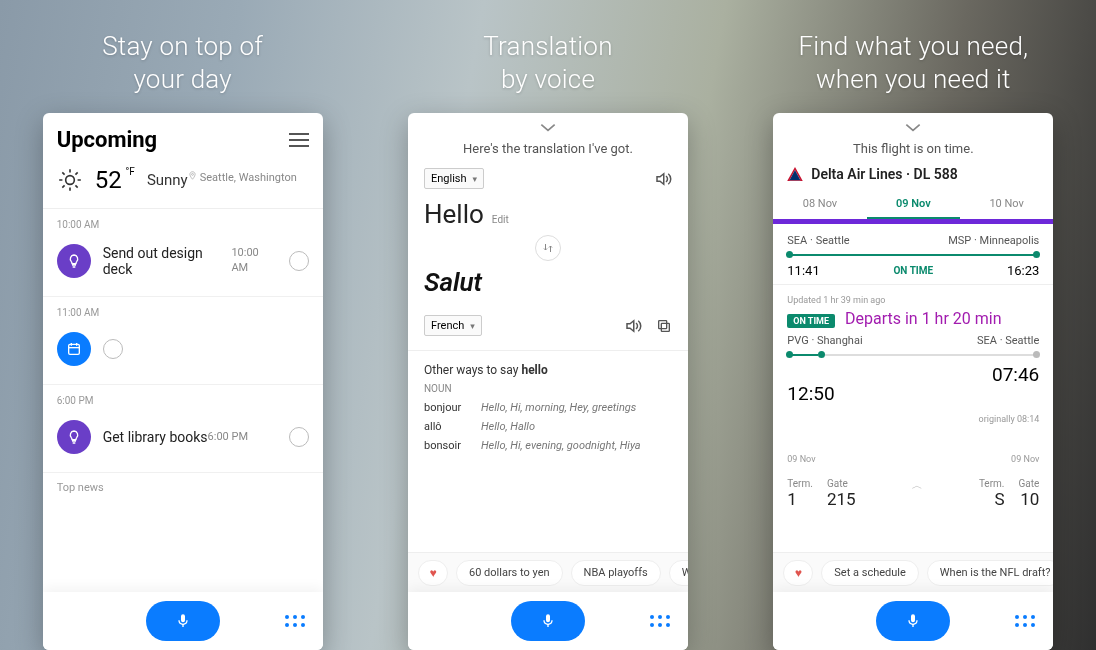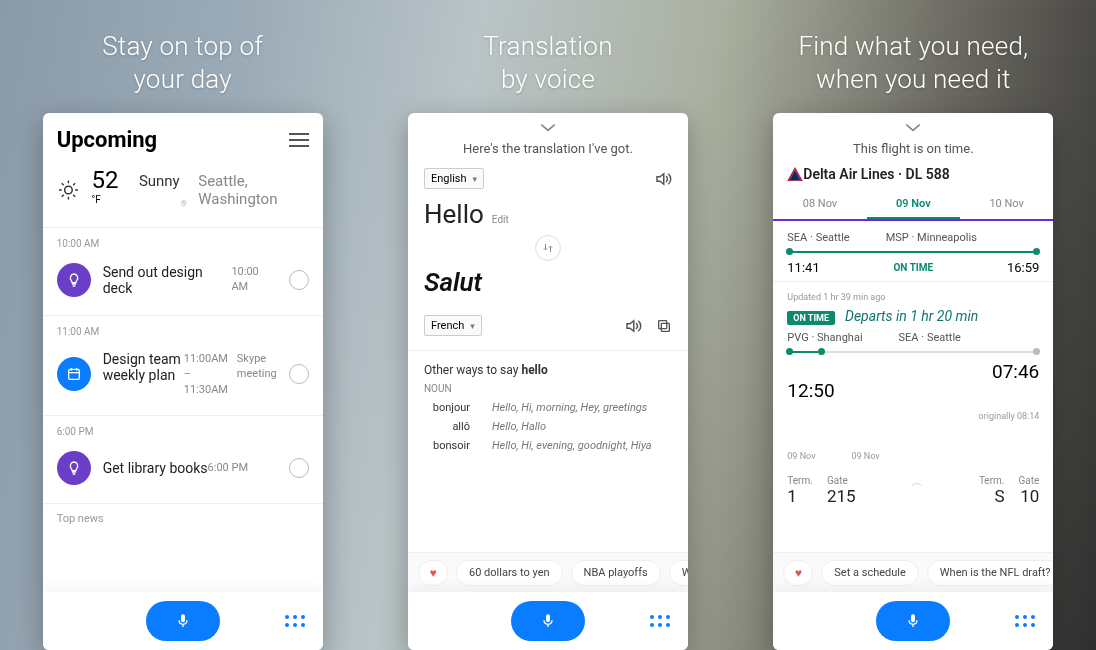--- a/index.html
+++ b/index.html
@@ -19,21 +19,21 @@
   .hdr1 { display:flex; justify-content:space-between; align-items:center; padding:14px 14px 10px; }
   .hdr1 h2 { font-size:22px; font-weight:700; }
   .ham { width:20px; display:flex; flex-direction:column; gap:4px; cursor:pointer;}
   .ham span{height:2px;background:#555;}
   .weather { display:flex; align-items:center; gap:12px; padding:4px 14px 14px; border-bottom:1px solid #eee;}
   .sun-icon{width:26px;height:26px;}
   .temp-big{font-size:24px;font-weight:400;}
   .deg{font-size:10px;vertical-align:top;}
   .weather-txt{display:flex;flex-direction:row;}
   .cond{font-size:15px;color:#333;}
-  .loc{font-size:15px;color:#888;display:flex;align-items:flex-end;gap:11px;}
+  .loc{font-size:11px;color:#888;display:flex;align-items:flex-start;gap:3px;}
   .pin{width:9px;height:9px;}
   .sec-label{font-size:10px;color:#999;padding:10px 14px 4px;}
   .event{display:flex;align-items:center;gap:12px;padding:10px 14px 18px;border-bottom:1px solid #f0f0f0;}
   .event:last-of-type{border-bottom:none;}
   .ev-icon{width:34px;height:34px;border-radius:50%;display:flex;align-items:center;justify-content:center;flex-shrink:0;}
   .ev-icon svg{width:16px;height:16px;}
   .ev-body{flex:1;display:flex;flex-direction:row;}
   .ev-title{font-size:14px;color:#222;}
   .ev-sub{font-size:11px;color:#888;line-height:1.4;}
   .ev-ring{width:20px;height:20px;border:1.5px solid #bbb;border-radius:50%;}
@@ -58,50 +58,50 @@
   .swap{display:flex;justify-content:center;margin:-8px 0;}
   .swap-circle{width:26px;height:26px;border:1px solid #ddd;border-radius:50%;background:#fff;display:flex;align-items:center;justify-content:center;cursor:pointer;}
   .swap-circle svg{width:12px;height:12px;}
   .word-row2{padding:14px 16px 18px;}
   .word-bold{font-size:26px;font-weight:600;color:#111;font-style:italic;}
   .lang2-row{display:flex;align-items:center;justify-content:space-between;padding:0 16px 14px;border-bottom:1px solid #eee;}
   .copy-ic{width:16px;height:16px;cursor:pointer;}
   .other-head{font-size:12px;color:#333;padding:12px 16px 6px;}
   .noun-lbl{font-size:10px;color:#888;padding:0 16px 4px;}
   .syn-table{padding:0 16px;font-size:11px;}
-  .syn-row{display:flex;gap:22px;padding:3px 0;text-align:right;}
+  .syn-row{display:flex;gap:11px;padding:3px 0;}
   .syn-k{width:46px;color:#333;}
   .syn-v{color:#777;font-style:italic;}
   
   .chipbar{position:absolute;bottom:58px;left:0;right:0;height:40px;display:flex;align-items:center;gap:8px;padding:0 10px;background:#fafafa;border-top:1px solid #eee;overflow:hidden;}
   .heart{width:30px;height:26px;border:1px solid #eee;border-radius:14px;display:flex;align-items:center;justify-content:center;font-size:12px;color:#e0554f;background:#fff;flex-shrink:0;cursor:pointer;}
   .chip{height:26px;padding:0 12px;border:1px solid #eee;border-radius:14px;display:flex;align-items:center;font-size:11px;color:#444;background:#fff;flex-shrink:0;cursor:pointer;white-space:nowrap;}
   
   .f-status{font-size:13px;color:#555;text-align:center;padding:6px 8px 10px;}
-  .f-airline{display:flex;align-items:center;padding:0 14px 8px;}
+  .f-airline{display:flex;align-items:center;gap:8px;padding:0 14px 8px;}
   .delta-logo{width:16px;height:14px;}
   .f-air-name{font-size:14px;font-weight:600;color:#222;}
-  .tabs{display:flex;border-bottom:2px solid #6d28d9;}
+  .tabs{display:flex;border-bottom:5px solid #6d28d9;}
   .tab{flex:1;text-align:center;font-size:11px;color:#888;padding:7px 0;cursor:pointer;}
   .tab.active{color:#0b8a6d;border-bottom:2px solid #0b8a6d;font-weight:600;}
   .leg{padding:10px 14px 6px;}
-  .leg-row{display:flex;font-size:11px;color:#555;gap:36px;}
+  .leg-row{display:flex;justify-content:space-between;font-size:11px;color:#555;gap:36px;}
   .pbar{position:relative;height:2px;background:#0b8a6d;margin:7px 0;}
   .pbar.partial{background:#ddd;}
   .pbar.partial::before{content:"";position:absolute;left:0;top:0;height:2px;width:12%;background:#0b8a6d;}
   .dot-s{position:absolute;width:7px;height:7px;background:#0b8a6d;border-radius:50%;top:-3px;}
   .dot-s.start{left:-1px;} .dot-s.end{right:-1px;}
   .dot-s.grey{background:#bbb;}
   .pbar.partial .dot-s.cur{left:12%;}
   .leg-time{display:flex;justify-content:space-between;align-items:center;font-size:13px;}
   .ontime{font-size:10px;color:#0b8a6d;font-weight:700;}
   .leg2{padding:10px 14px 6px;border-top:1px solid #eee;}
   .upd{font-size:9px;color:#999;}
   .badge-ot{display:inline-block;background:#0b8a6d;color:#fff;font-size:9px;font-weight:700;padding:2px 6px;border-radius:2px;margin-right:6px;}
-  .dep-in{font-size:14px;color:#0f766e;font-style:italic;}
+  .dep-in{font-size:16px;color:#a21caf;}
   .big-time{font-size:19px;}
   .tiny{font-size:9px;color:#999;text-align:right;margin-top:28px;}
   .term-row{display:flex;justify-content:space-between;padding:8px 14px;font-size:10px;color:#888;}
   .term-blk{display:flex;flex-direction:column;}
   .term-blk .v{font-size:17px;color:#222;}
   .chev-up{text-align:center;font-size:11px;color:#bbb;}
 </style>
 </head>
 <body>
 
@@ -160,25 +160,20 @@
     <div class="sec-label">11:00 AM</div>
     <div class="event">
       <div class="ev-icon" style="background:#0a7cff;">
         <svg viewBox="0 0 24 24" fill="#fff">
             <rect x="4" y="5" width="16" height="15" rx="2" fill="none" stroke="#fff" stroke-width="2"></rect>
             <line x1="4" y1="10" x2="20" y2="10" stroke="#fff" stroke-width="2"></line>
             <line x1="8" y1="3" x2="8" y2="7" stroke="#fff" stroke-width="2"></line>
             <line x1="16" y1="3" x2="16" y2="7" stroke="#fff" stroke-width="2"></line>
           </svg>
       </div>
-      <div class="ev-body">
-        <span class="ev-title">Design team weekly plan</span>
-        <span class="ev-sub">11:00AM – 11:30AM</span>
-        <span class="ev-sub">Skype meeting</span>
-      </div>
       <div class="ev-ring"></div>
     </div>
 
     <div class="sec-label">6:00 PM</div>
     <div class="event">
       <div class="ev-icon" style="background:#6a3ec7;">
         <svg viewBox="0 0 24 24" fill="none" stroke="#fff" stroke-width="2">
             <path d="M9 18h6M10 21h4M12 3a6 6 0 00-4 10c1 1 1 2 1 3h6c0-1 0-2 1-3a6 6 0 00-4-10z"></path>
           </svg>
       </div>
@@ -331,21 +326,21 @@
         <span><span>SEA</span> · <span>Seattle</span></span>
         <span><span>MSP</span> · <span>Minneapolis</span></span>
       </div>
       <div class="pbar">
           <span class="dot-s start"></span>
           <span class="dot-s end"></span>
         </div>
       <div class="leg-time">
         <span>11:41</span>
         <span class="ontime">ON TIME</span>
-        <span>16:59</span>
+        <span>16:23</span>
       </div>
     </div>
 
     <div class="leg2">
       <div class="upd">Updated 1 hr 39 min ago</div>
       <div style="margin:4px 0 6px;">
         <span class="badge-ot">ON TIME</span>
         <span class="dep-in">Departs in 1 hr 20 min</span>
       </div>
       <div class="leg-row">

